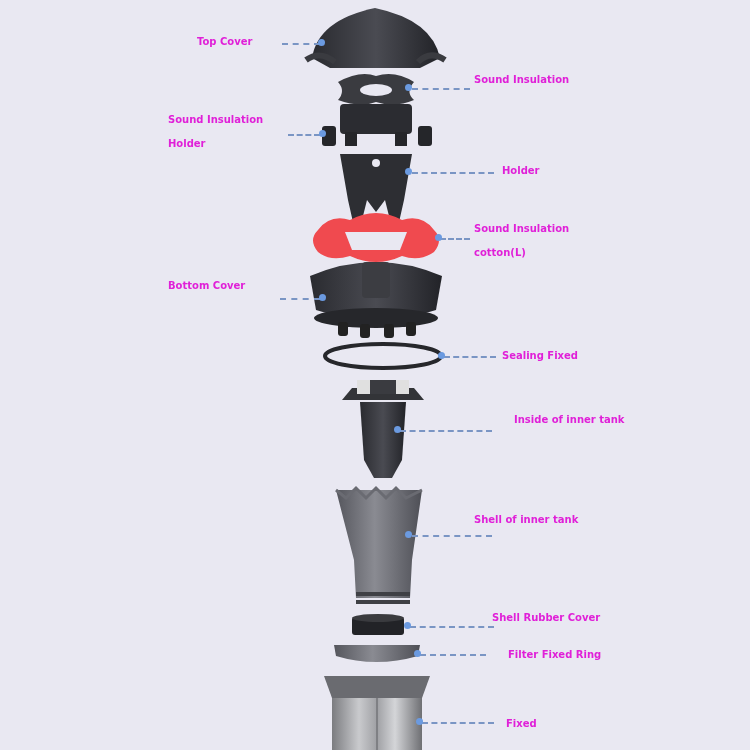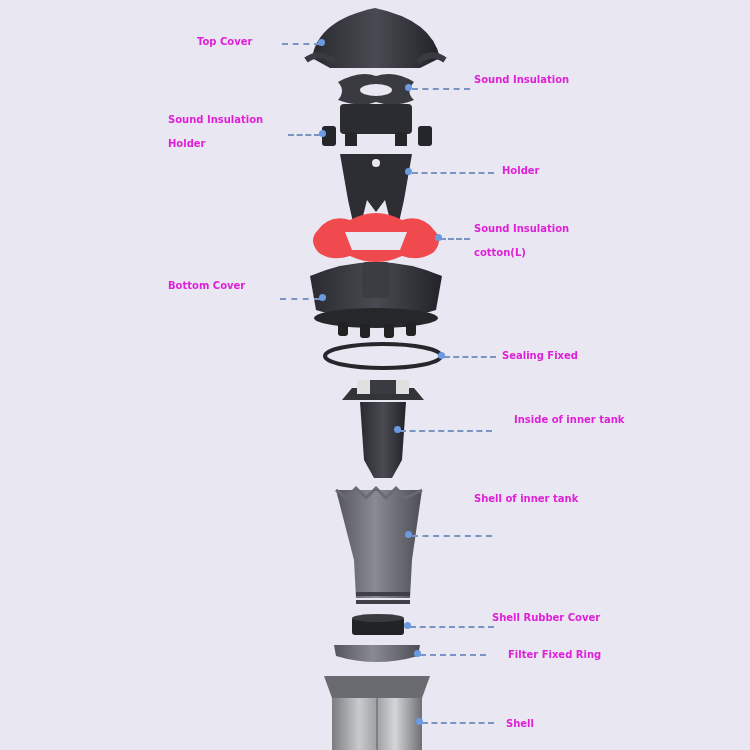--- a/index.html
+++ b/index.html
@@ -134,27 +134,27 @@
 <div class="dot" style="left:319px;top:294px;"></div>
 
 <div class="label" style="left:502px;top:344px;">Sealing Fixed</div>
 <div class="leader" style="left:444px;top:356px;width:52px;"></div>
 <div class="dot" style="left:438px;top:352px;"></div>
 
 <div class="label" style="left:474px;top:408px;margin-left:40px;">Inside of inner tank</div>
 <div class="leader" style="left:400px;top:430px;width:92px;"></div>
 <div class="dot" style="left:394px;top:426px;"></div>
 
-<div class="label" style="left:474px;top:487px;">Shell of inner tank</div>
+<div class="label" style="left:474px;top:508px;">Shell of inner tank</div>
 <div class="leader" style="left:412px;top:535px;width:80px;"></div>
 <div class="dot" style="left:405px;top:531px;"></div>
 
 <div class="label" style="left:492px;top:606px;">Shell Rubber Cover</div>
 <div class="leader" style="left:410px;top:626px;width:84px;"></div>
 <div class="dot" style="left:404px;top:622px;"></div>
 
 <div class="label" style="left:508px;top:643px;">Filter Fixed Ring</div>
 <div class="leader" style="left:420px;top:654px;width:66px;"></div>
 <div class="dot" style="left:414px;top:650px;"></div>
 
-<div class="label" style="left:506px;top:712px;">Shell</div>
+<div class="label" style="left:506px;top:712px;">Fixed</div>
 <div class="leader" style="left:422px;top:722px;width:72px;"></div>
 <div class="dot" style="left:416px;top:718px;"></div>
 
 </body></html>

